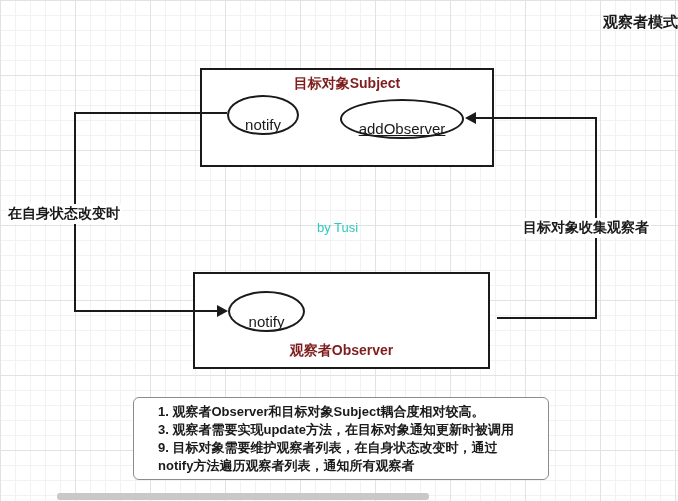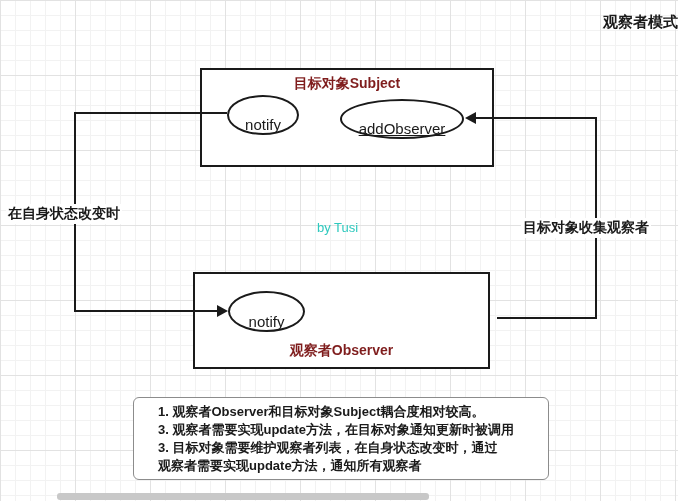--- a/index.html
+++ b/index.html
@@ -180,19 +180,19 @@
   </div>
 
   <div class="edge-label edge-label-left">在自身状态改变时</div>
   <div class="edge-label edge-label-right">目标对象收集观察者</div>
 
   <div class="watermark" style="color: rgb(46, 201, 190);">by Tusi</div>
 
   <div class="note-box">
     <div class="note-line">1. 观察者Observer和目标对象Subject耦合度相对较高。</div>
     <div class="note-line">3. 观察者需要实现update方法，在目标对象通知更新时被调用</div>
-    <div class="note-line">3. 目标对象需要维护观察者列表，在自身状态改变时，通过</div>
-    <div class="note-line">观察者需要实现update方法，通知所有观察者</div>
+    <div class="note-line">9. 目标对象需要维护观察者列表，在自身状态改变时，通过</div>
+    <div class="note-line">notify方法遍历观察者列表，通知所有观察者</div>
   </div>
 
   <div class="h-scrollbar-thumb"></div>
 
 </div>
 
 </body></html>

